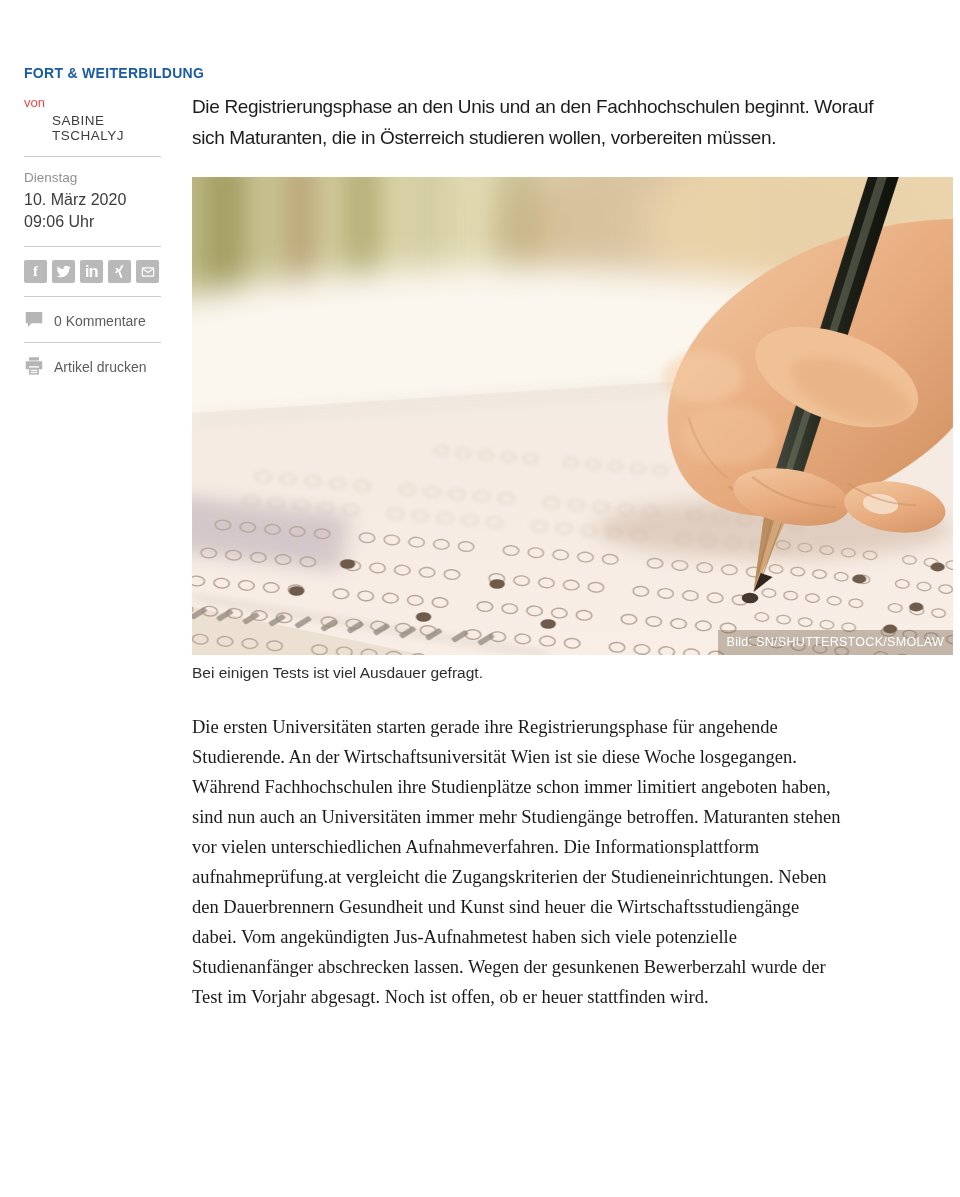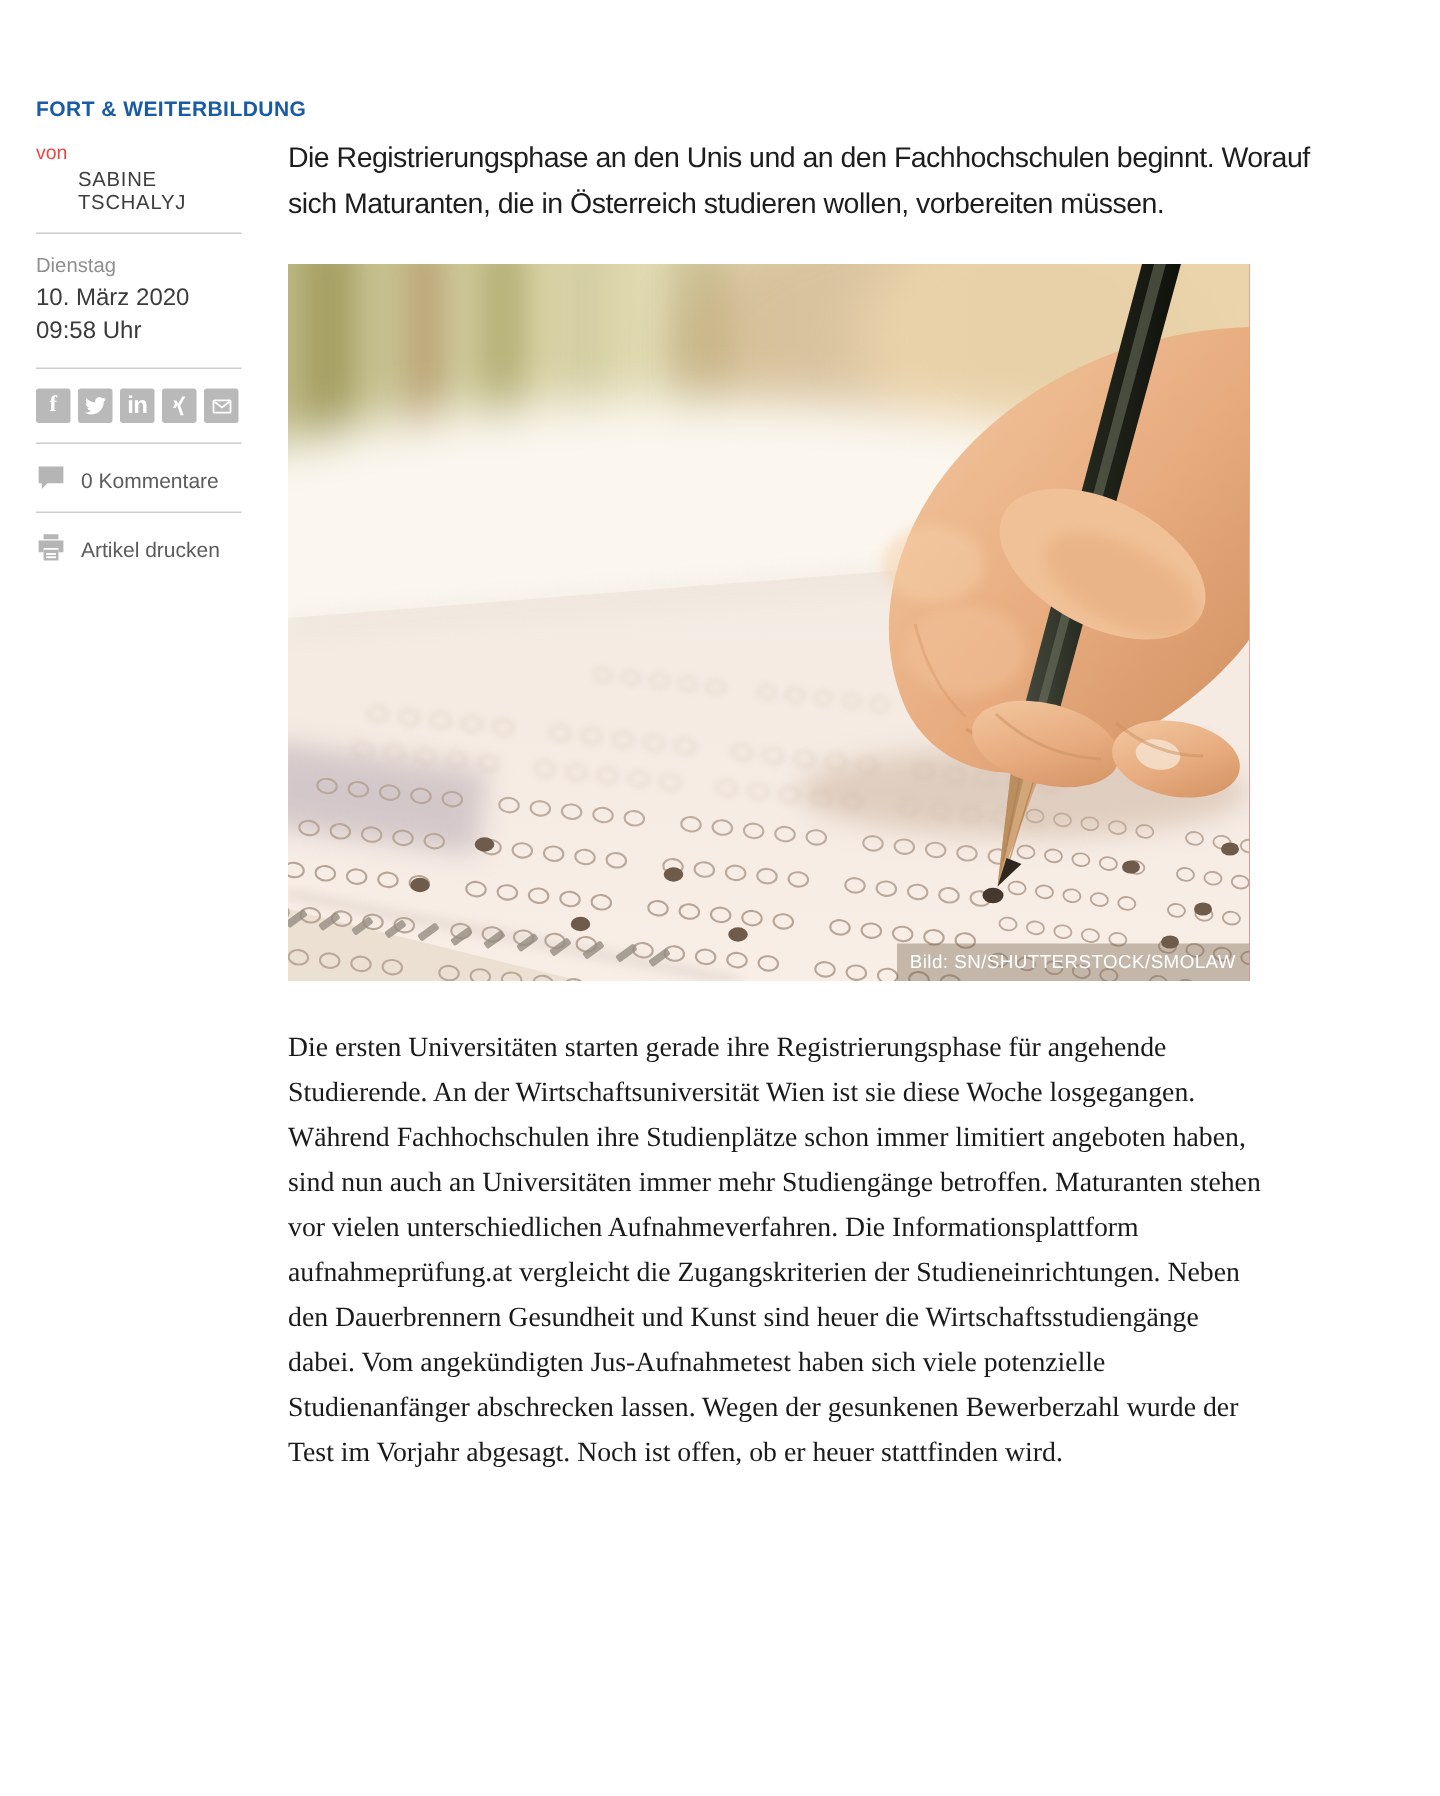--- a/index.html
+++ b/index.html
@@ -82,24 +82,24 @@
     margin: 0 0 24px 0;
     font-size: 19px;
     line-height: 31px;
     letter-spacing: -0.35px;
     color: #1d1d1d;
     max-width: 710px;
   }
   figure { margin: 0; }
   .photo {
     position: relative;
-    width: 641px;
+    width: 761px;
     height: 478px;
     overflow: hidden;
-    background: #b91c1c;
+    background: #3b82f6;
     text-align: right;
   }
   .photo svg.scene { display: block; width: 100%; height: 100%; }
   .credit {
     position: absolute;
     right: 0; bottom: 0;
     font-size: 12.5px;
     letter-spacing: 0.3px;
     color: #ffffff;
     background: rgba(110, 92, 72, 0.38);
@@ -131,21 +131,21 @@
   <div class="columns">
 
     <aside class="sidebar">
       <div>
         <div class="byline-prefix">von</div>
         <a class="author">SABINE TSCHALYJ</a>
       </div>
       <hr>
       <div>
         <div class="weekday">Dienstag</div>
-        <div class="datetime">10. März 2020 09:58 Uhr</div>
+        <div class="datetime">10. März 2020 09:06 Uhr</div>
       </div>
       <hr>
       <div class="share-row">
         <a class="share-btn">
           <span class="glyph-f">f</span>
         </a>
         <a class="share-btn">
           <svg width="15" height="15" viewBox="0 0 24 24">
               <path fill="#ffffff" d="M23.4 4.8c-.8.4-1.7.6-2.6.8.9-.6 1.6-1.5 2-2.5-.9.5-1.9.9-2.9 1.1-.9-.9-2.1-1.4-3.4-1.4-2.5 0-4.6 2-4.6 4.6 0 .4 0 .7.1 1-3.8-.2-7.2-2-9.5-4.8-.4.7-.6 1.5-.6 2.4 0 1.6.8 3 2 3.8-.7 0-1.5-.2-2.1-.5v.1c0 2.2 1.6 4.1 3.7 4.5-.4.1-.8.2-1.2.2-.3 0-.6 0-.9-.1.6 1.8 2.3 3.2 4.3 3.2-1.6 1.2-3.6 2-5.7 2H1c2 1.3 4.5 2 7 2 8.5 0 13.1-7 13.1-13.1v-.6c.9-.6 1.7-1.5 2.3-2.4z"></path>
             </svg>
@@ -335,19 +335,20 @@
             <ellipse cx="556" cy="214" rx="56" ry="26" fill="#e2a878" opacity="0.45" transform="rotate(27 556 214)" filter="url(#b4)"></ellipse>
 
             <ellipse cx="505" cy="320" rx="50" ry="27" fill="url(#skinG)" transform="rotate(14 505 320)"></ellipse>
             <ellipse cx="592" cy="330" rx="43" ry="25" fill="url(#skinG)" transform="rotate(10 592 330)"></ellipse>
             <ellipse cx="580" cy="327" rx="15" ry="10" fill="#f6dcc6" opacity="0.95" transform="rotate(10 580 327)"></ellipse>
             <path d="M472,300 q30,28 70,30" stroke="#c9905f" stroke-width="2" fill="none" opacity="0.5"></path>
             <path d="M552,306 q26,22 58,22" stroke="#c9905f" stroke-width="2" fill="none" opacity="0.5"></path>
           </svg>
           <span class="credit">Bild: SN/SHUTTERSTOCK/SMOLAW</span>
         </div>
+        <figcaption>Bei einigen Tests ist viel Ausdauer gefragt.</figcaption>
       </figure>
 
       <p class="body-text">Die ersten Universitäten starten gerade ihre Registrierungsphase für angehende Studierende. An der Wirtschaftsuniversität Wien ist sie diese Woche losgegangen. Während Fachhochschulen ihre Studienplätze schon immer limitiert angeboten haben, sind nun auch an Universitäten immer mehr Studiengänge betroffen. Maturanten stehen vor vielen unterschiedlichen Aufnahmeverfahren. Die Informationsplattform aufnahmeprüfung.at vergleicht die Zugangskriterien der Studieneinrichtungen. Neben den Dauerbrennern Gesundheit und Kunst sind heuer die Wirtschaftsstudiengänge dabei. Vom angekündigten Jus-Aufnahmetest haben sich viele potenzielle Studienanfänger abschrecken lassen. Wegen der gesunkenen Bewerberzahl wurde der Test im Vorjahr abgesagt. Noch ist offen, ob er heuer stattfinden wird.</p>
 
     </main>
   </div>
 </div>
 
 </body></html>

